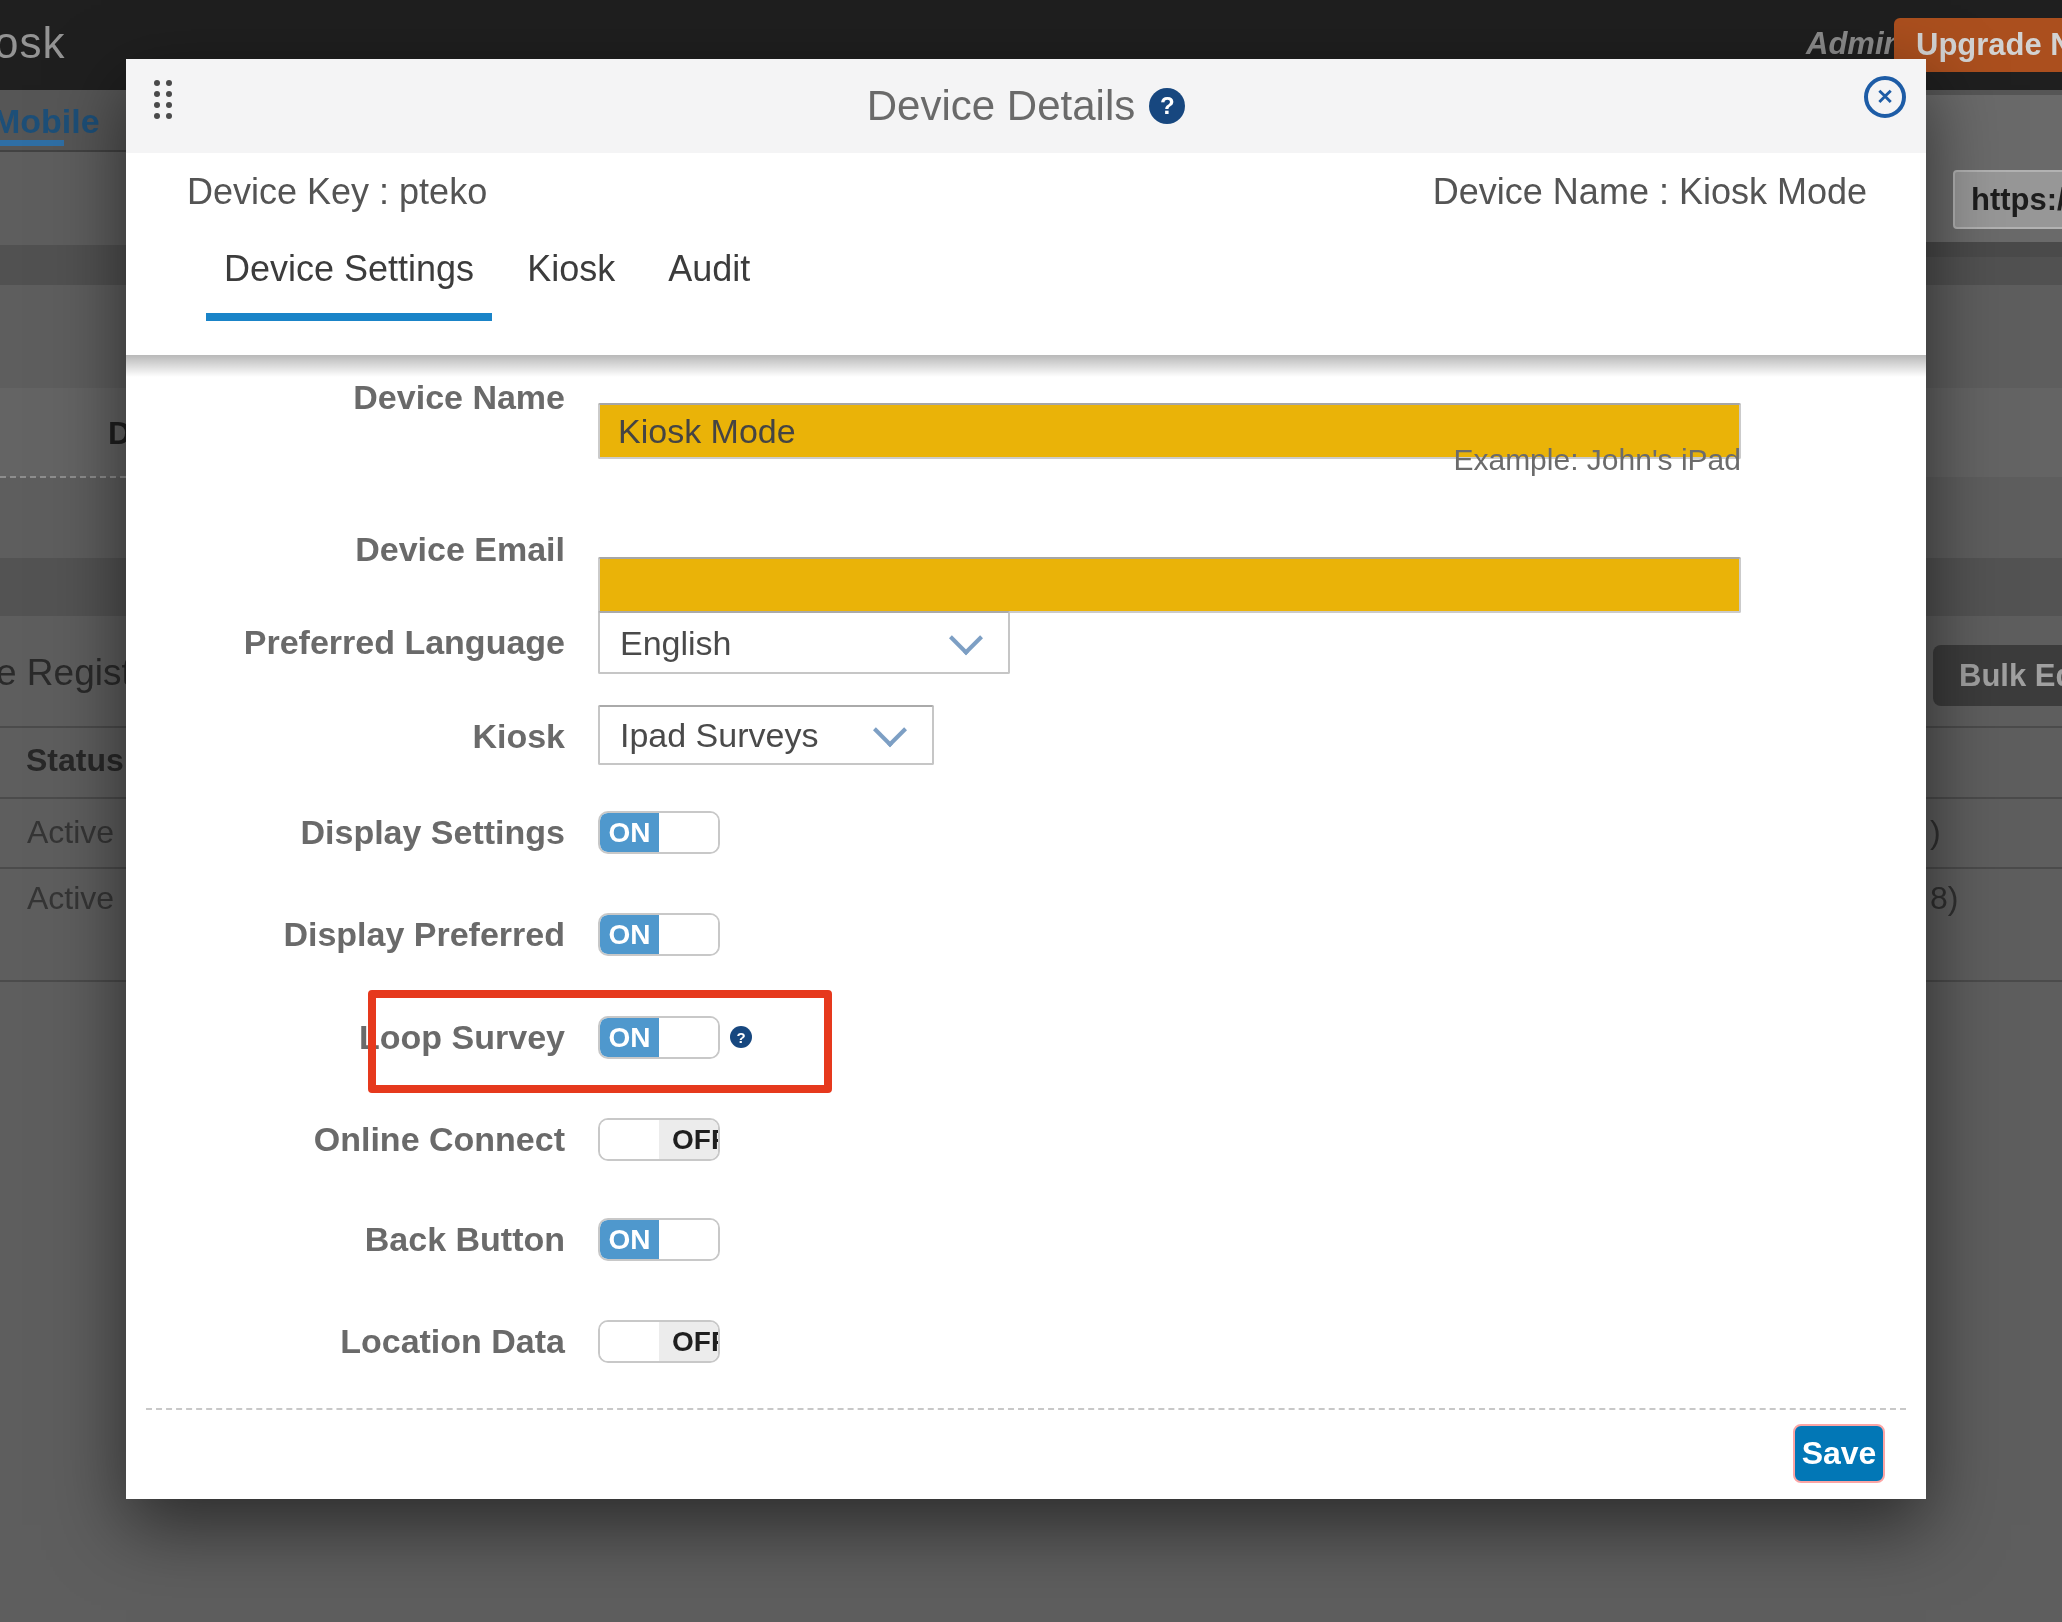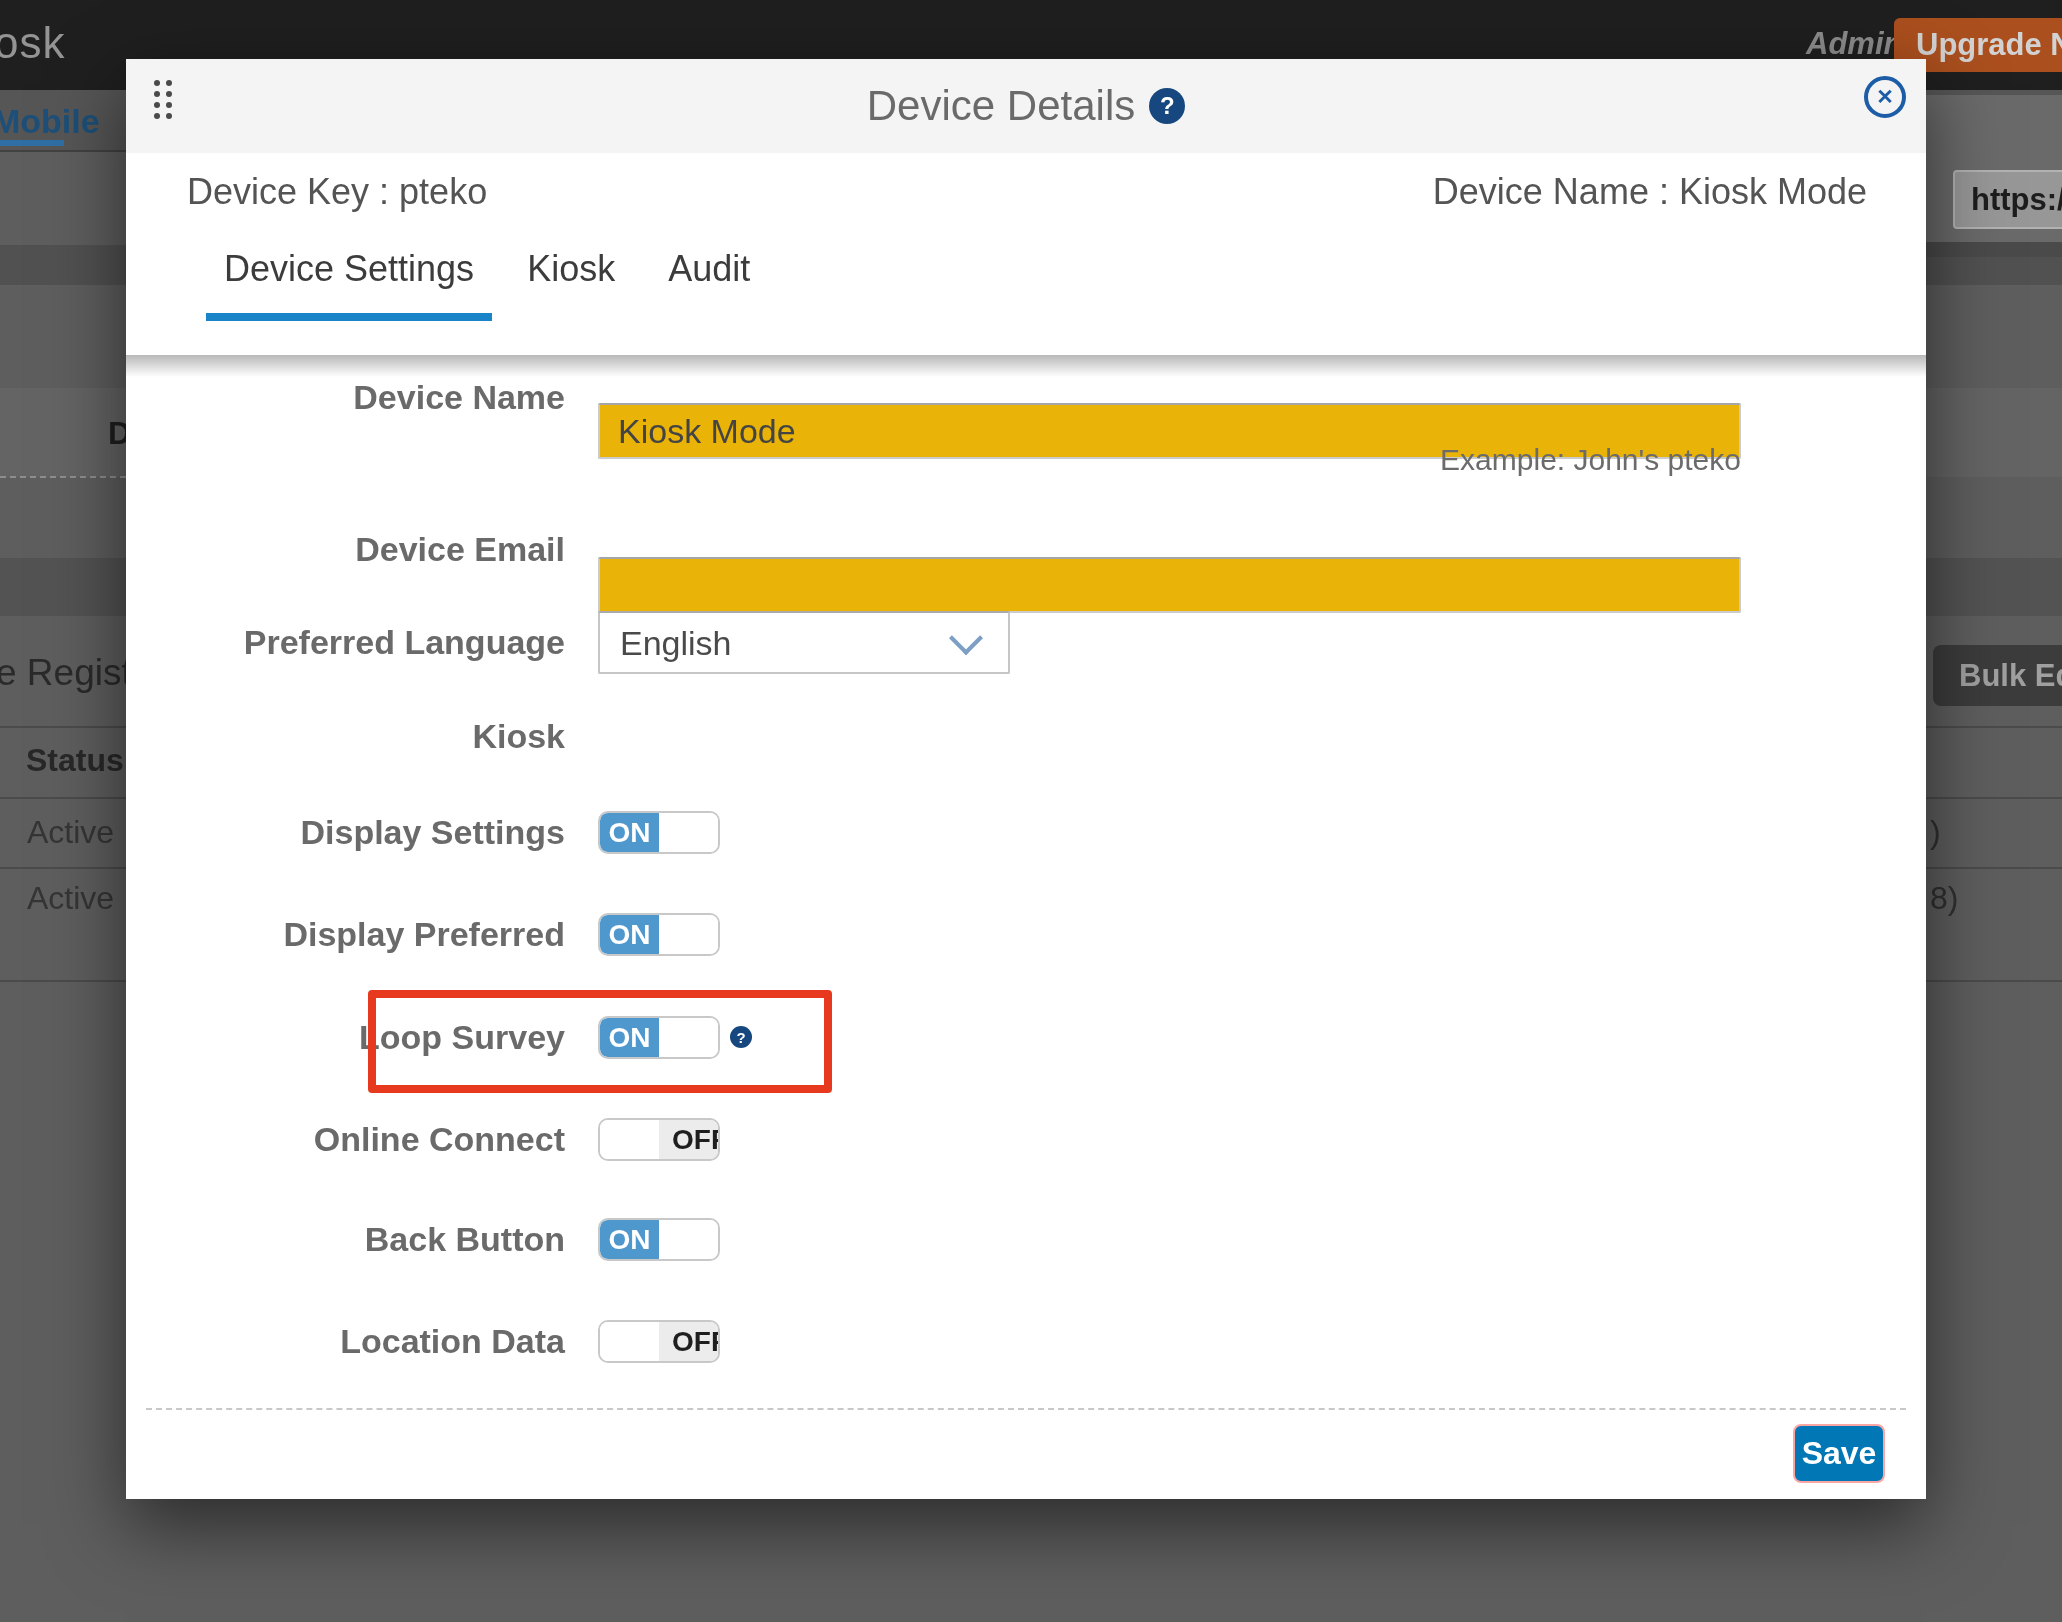--- a/index.html
+++ b/index.html
@@ -159,32 +159,36 @@
       <span>Kiosk</span>
     </div>
     <div class="tab">
       <span>Audit</span>
     </div>
   </div>
   <div class="tabs-shadow"></div>
 
   <div class="flabel lab-dn">Device Name</div>
   <input class="text-input inp-dn" value="Kiosk Mode" style="">
-  <div class="hint">Example: John's pteko</div>
+  <div class="hint">Example: John's iPad</div>
 
   <div class="flabel lab-de">Device Email</div>
   <input class="text-input inp-de" value="" style="">
 
   <div class="flabel lab-pl">Preferred Language</div>
   <div class="selectbox sel-pl">
     <span class="val">English</span>
     <span class="chev"></span>
   </div>
 
   <div class="flabel lab-fo">Kiosk</div>
+  <div class="selectbox sel-fo">
+    <span class="val">Ipad Surveys</span>
+    <span class="chev"></span>
+  </div>
 
   <div class="flabel lab-ds">Display Settings</div>
   <div class="switch on sw-ds">
     <span class="half a">ON</span>
       <span class="half b"></span>
   </div>
 
   <div class="flabel lab-dd">Display Preferred</div>
   <div class="switch on sw-dd">
     <span class="half a">ON</span>

